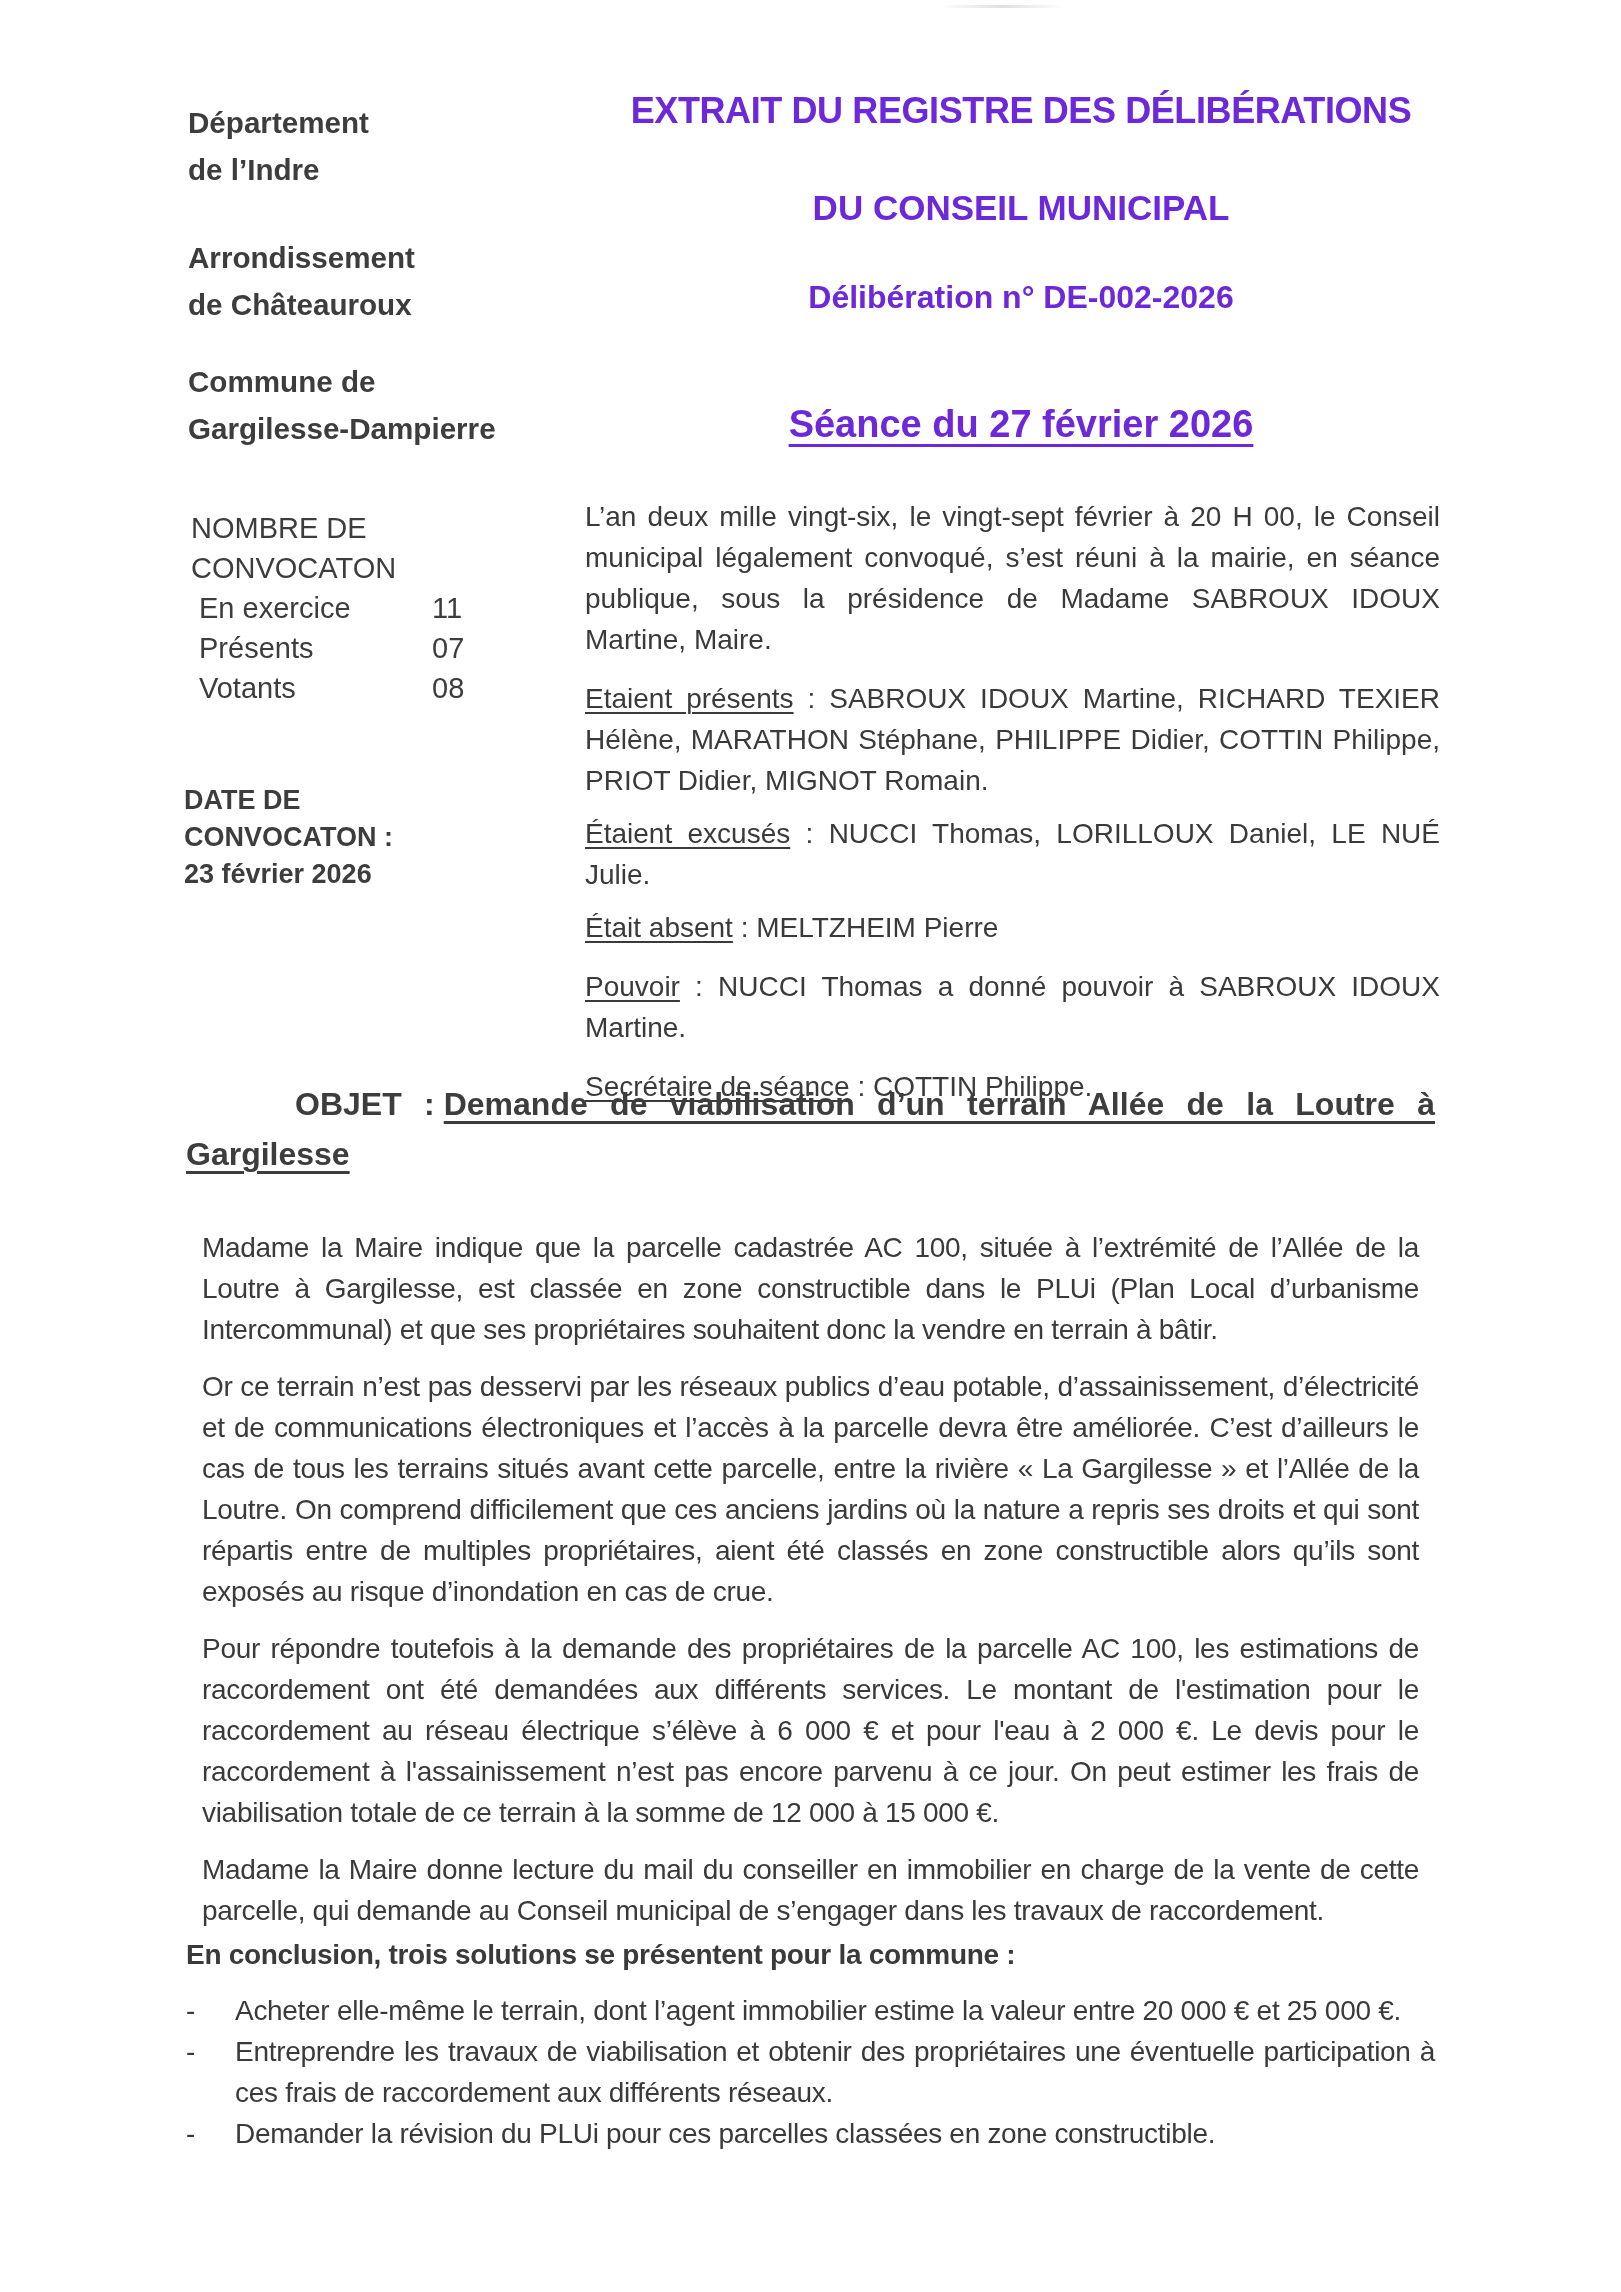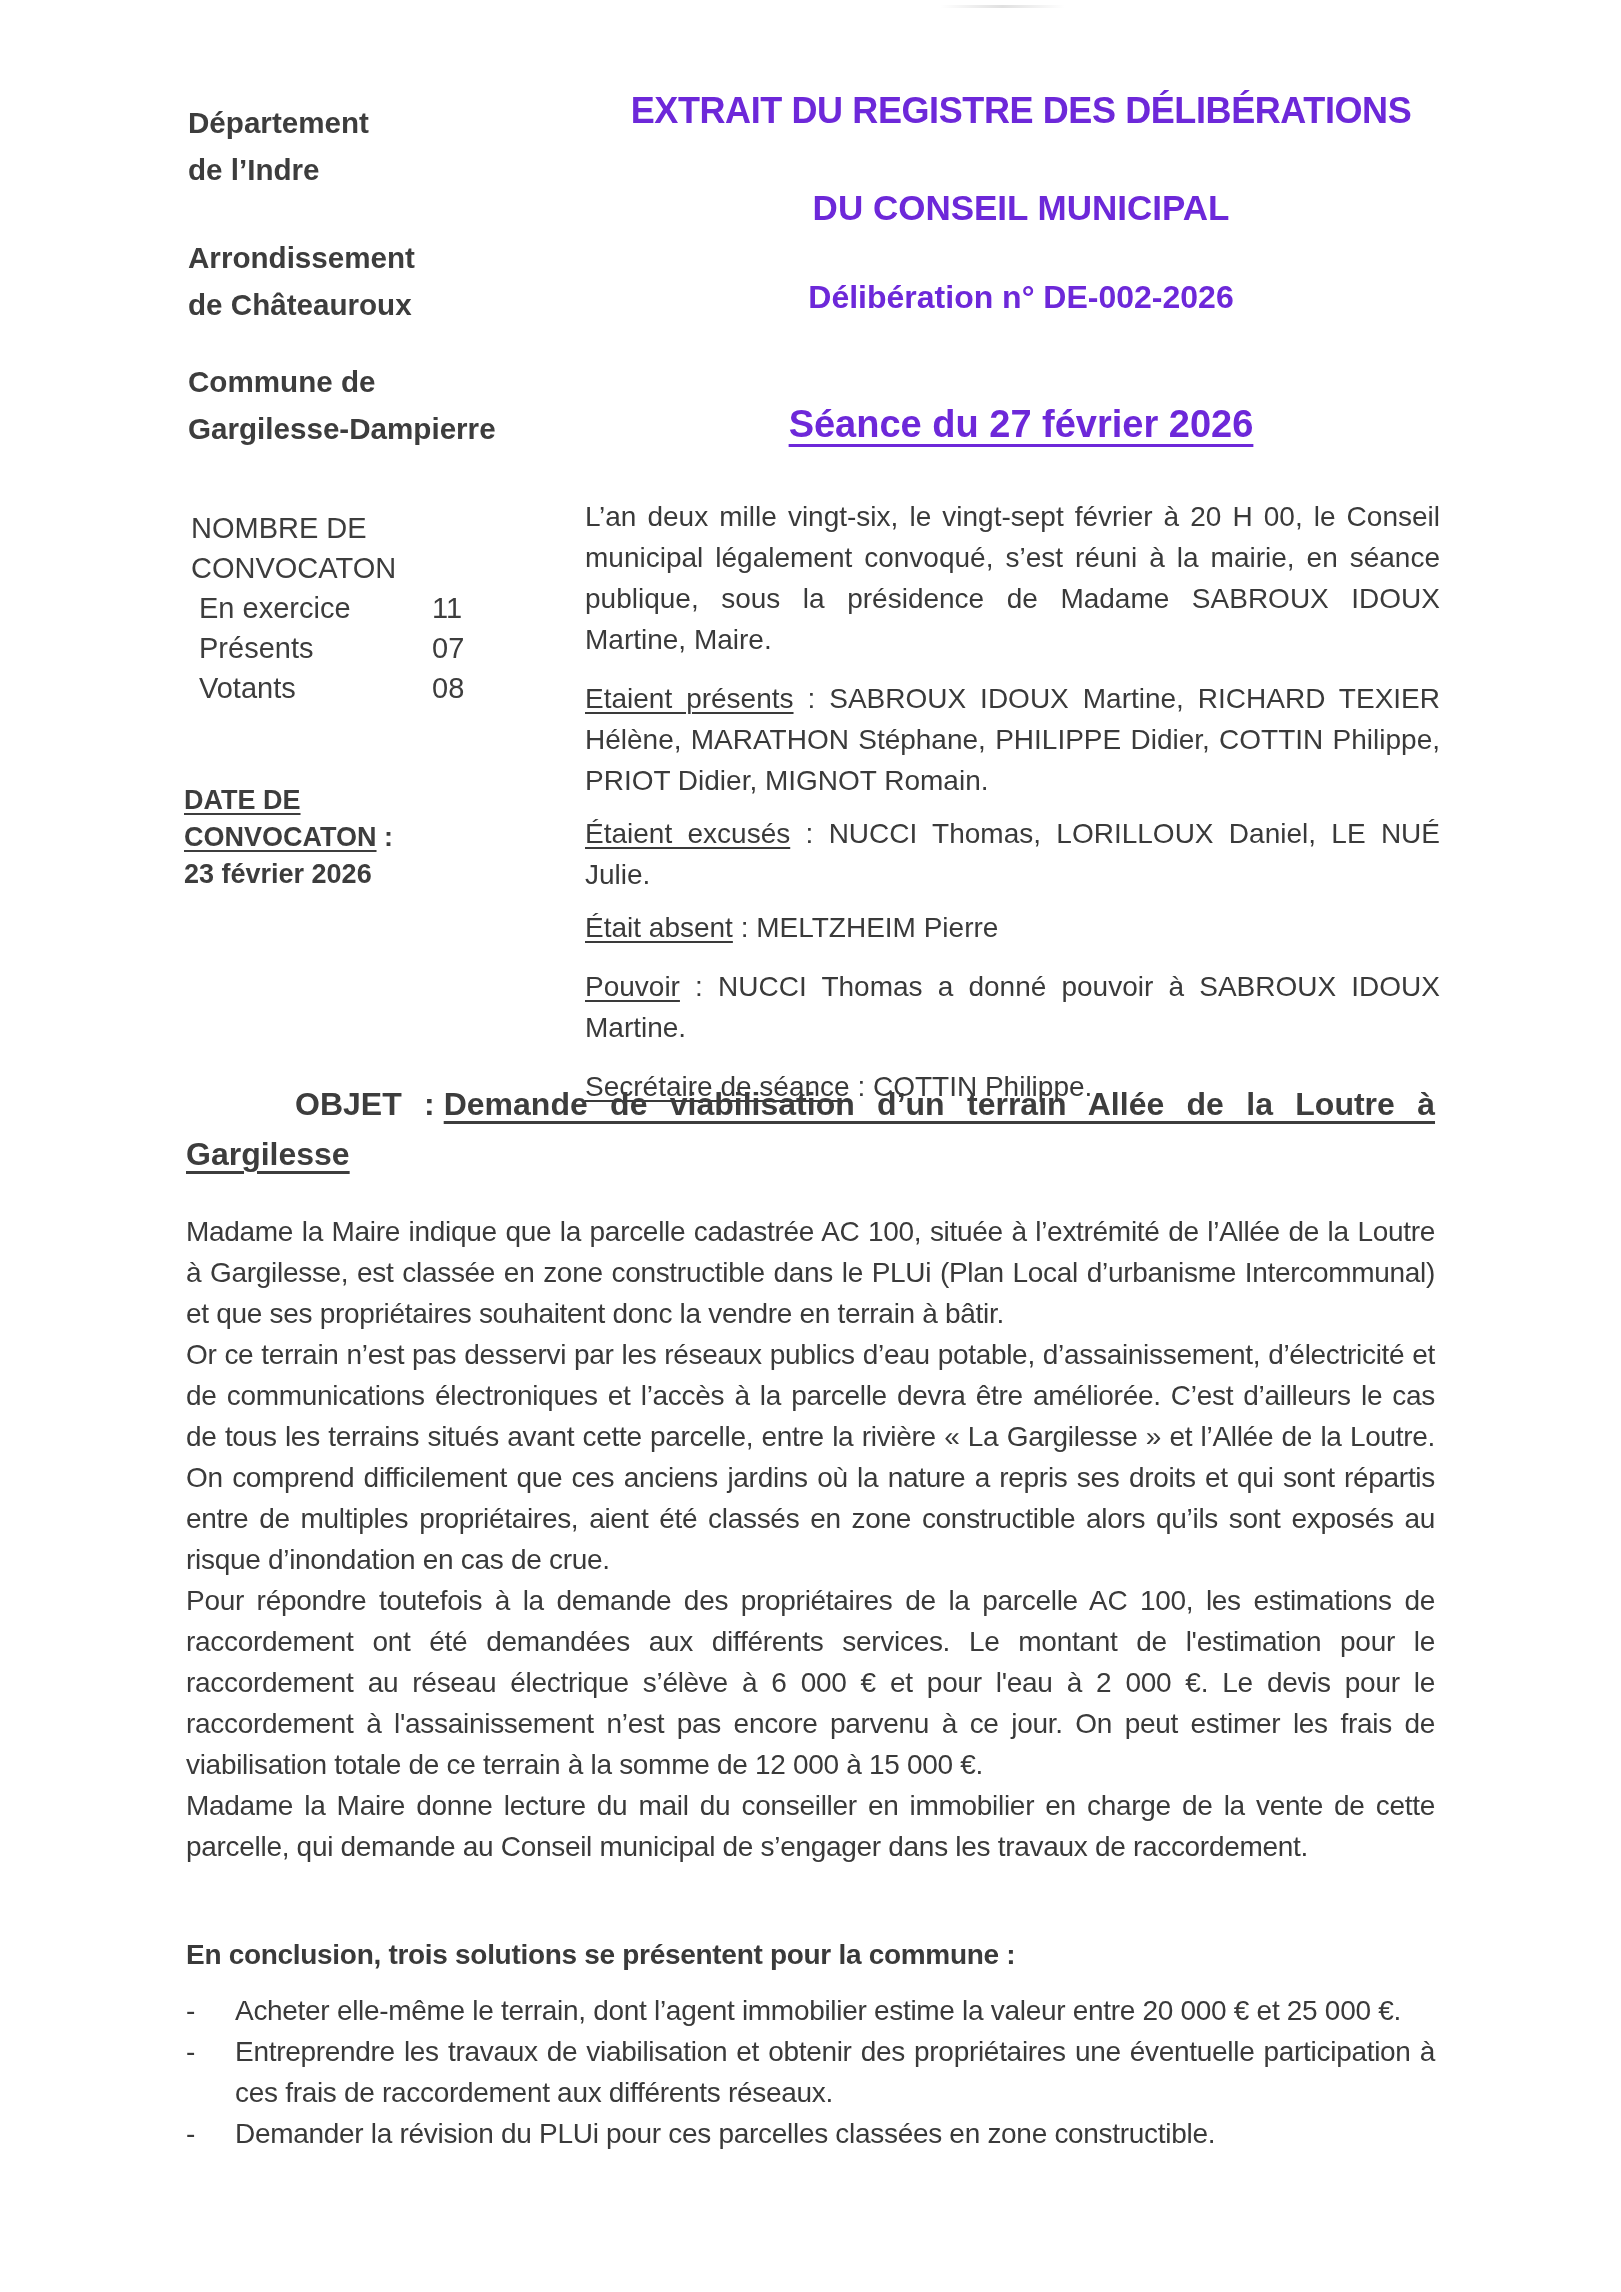--- a/index.html
+++ b/index.html
@@ -4,37 +4,37 @@
   <style>
     html, body { margin: 0; padding: 0; background: #ffffff; }
     body { width: 1621px; height: 2293px; position: relative; overflow: hidden; color: #3a3a3a; font-family: "Liberation Sans", sans-serif; }
     .scan-mark { position: absolute; left: 940px; top: 5.4px; width: 125px; height: 2.7px; background: linear-gradient(to right, rgba(0,0,0,0), rgba(0,0,0,0.12), rgba(0,0,0,0)); }
     .left-col { position: absolute; left: 188px; font-weight: bold; font-size: 29.6px; line-height: 47px; color: #3d3d3d; }
     .left-col div { white-space: nowrap; }
     .counts { position: absolute; left: 191px; top: 508px; font-size: 29px; line-height: 40px; color: #3d3d3d; }
     .counts .row { display: flex; width: 278px; justify-content: space-between; margin-left: 8px; }
     .counts .num { width: 45px; text-align: left; }
     .convoc { position: absolute; left: 184px; top: 782px; font-weight: bold; font-size: 27px; line-height: 37px; color: #3d3d3d; }
-    .u { text-decoration: underline; text-underline-offset: 3.6px; text-decoration-thickness: 1.8px; }
+    .u { text-underline-offset: 3.6px; text-decoration-thickness: 1.8px; }
     .hdr { position: absolute; left: 573px; width: 896px; text-align: center; font-weight: bold; color: #6d28d9; white-space: nowrap; }
     .hdr.h1 { top: 90px; font-size: 36px; letter-spacing: -0.4px; }
     .hdr.h2 { top: 188px; font-size: 35px; }
     .hdr.h3 { top: 279px; font-size: 32px; }
     .hdr.seance { top: 403px; font-size: 38px; }
     .hdr.seance span { text-decoration: underline; text-underline-offset: 7.2px; text-decoration-thickness: 2.7px; }
     .intro { position: absolute; left: 573px; top: 484px; width: 879px; font-size: 28px; line-height: 41px; color: #3a3a3a; text-align: justify; }
     .intro p { margin: 12px; }
     .intro .gap { margin-top: 18px; }
     .intro .lbl { text-decoration: underline; text-underline-offset: 3.6px; text-decoration-thickness: 1.8px; }
     .objet { position: absolute; left: 186px; top: 1079px; width: 1249px; font-size: 32px; line-height: 50px; font-weight: bold; color: #3d3d3d; }
     .objet .first { text-indent: 109px; text-align: justify; text-align-last: justify; }
     .objet .obj-label { margin-right: 9px; }
     .objet .title-u { text-decoration: underline; text-underline-offset: 6.3px; text-decoration-thickness: 2.7px; }
     .body-text { position: absolute; left: 186px; top: 1211px; width: 1249px; font-size: 28px; line-height: 41px; color: #3a3a3a; text-align: justify; letter-spacing: -0.3px; }
-    .body-text p { margin: 0; }
+    .body-text p { margin: 16px; }
     .conclusion { position: absolute; left: 186px; top: 1934px; width: 1249px; font-size: 28px; line-height: 41px; color: #3a3a3a; letter-spacing: -0.3px; }
     .conclusion .head { font-weight: bold; margin-bottom: 15px; }
     .conclusion ul { list-style: none; margin: 0; padding: 0; }
     .conclusion li { position: relative; padding-left: 49px; text-align: justify; }
     .conclusion li .dash { position: absolute; left: 0; top: 0; }
   </style>
 </head>
 <body>
 
 <div class="scan-mark"></div>

